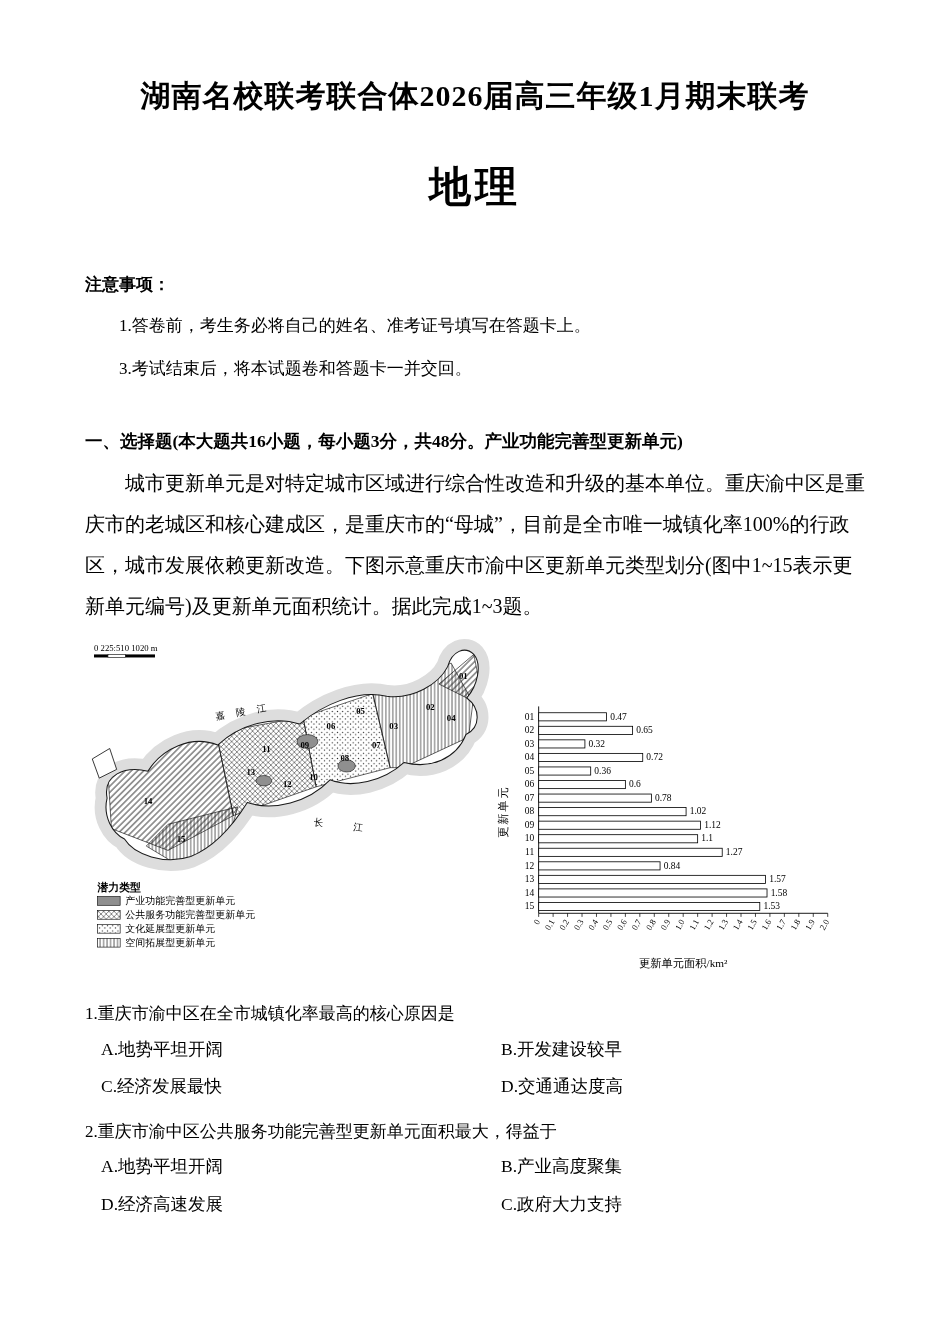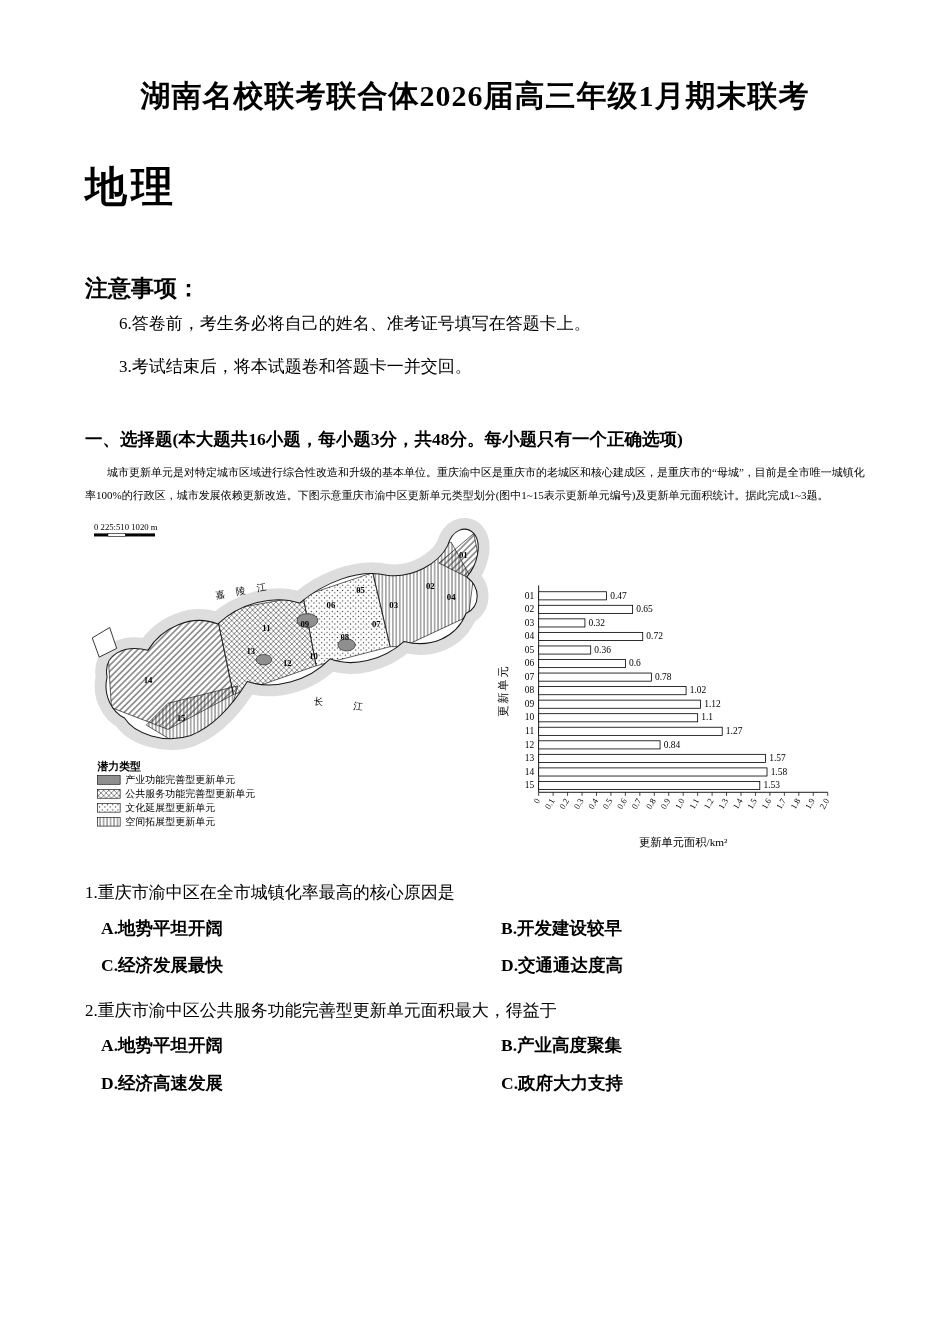--- a/index.html
+++ b/index.html
@@ -18,44 +18,44 @@
 
   .exam-title {
     padding-top: 76px;
     text-align: center;
     font-size: 30px;
     font-weight: bold;
     letter-spacing: 1px;
   }
   .exam-subject {
     margin-top: 42px;
-    text-align: left;
+    text-align: center;
     font-size: 42px;
     font-weight: bold;
     letter-spacing: 4px;
   }
 
   .notice { margin-top: 58px; }
-  .notice-heading { font-size: 23px; font-weight: bold; margin-bottom: 3px; }
+  .notice-heading { font-size: 17px; font-weight: bold; margin-bottom: 13px; }
   .notice-item {
     font-size: 17px;
     line-height: 1.95;
     text-indent: 2em;
     margin: 2px 0;
   }
   .notice-item.last { margin-top: 10px; }
 
   .section-heading {
     margin-top: 44px;
     font-size: 17.5px;
     font-weight: bold;
   }
   .passage {
     margin-top: 10px;
-    font-size: 11px;
+    font-size: 20px;
     line-height: 2.05;
     text-indent: 2em;
   }
 
   .figure-row {
     margin-top: 10px;
     display: flex;
     align-items: flex-start;
   }
   .map-panel { width: 410px; flex: 0 0 auto; }
@@ -68,43 +68,43 @@
     font-weight: normal;
     line-height: 1.9;
   }
   .opt-grid {
     display: grid;
     grid-template-columns: 400px 1fr;
     padding-left: 16px;
   }
   .opt {
     font-size: 17.5px;
-    font-weight: bold;
+    font-weight: normal;
     line-height: 2.15;
   }
 
   svg text { font-family: "Liberation Serif", "DejaVu Serif", serif; }
 </style>
 </head>
 <body>
 
 <div class="page">
   <div class="content">
 
     <div class="exam-title">湖南名校联考联合体2026届高三年级1月期末联考</div>
     <div class="exam-subject">地理</div>
 
     <div class="notice">
       <div class="notice-heading">注意事项：</div>
-      <div class="notice-item">6.答卷前，考生务必将自己的姓名、准考证号填写在答题卡上。</div>
+      <div class="notice-item">1.答卷前，考生务必将自己的姓名、准考证号填写在答题卡上。</div>
       <div class="notice-item last">3.考试结束后，将本试题卷和答题卡一并交回。</div>
     </div>
 
     <div class="section-heading">
-      <span>一、选择题</span><span>(本大题共16小题，每小题3分，共48分。每小题只有一个正确选项)</span>
+      <span>一、选择题</span><span>(本大题共16小题，每小题3分，共48分。产业功能完善型更新单元)</span>
     </div>
 
     <div class="passage">城市更新单元是对特定城市区域进行综合性改造和升级的基本单位。重庆渝中区是重庆市的老城区和核心建成区，是重庆市的“母城”，目前是全市唯一城镇化率100%的行政区，城市发展依赖更新改造。下图示意重庆市渝中区更新单元类型划分(图中1~15表示更新单元编号)及更新单元面积统计。据此完成1~3题。</div>
 
     <div class="figure-row">
 
       <div class="map-panel">
         <svg id="map-svg" width="410" height="331" viewBox="0 0 470 380">
           <defs>
             <pattern id="p-hatch" width="5" height="5" patternUnits="userSpaceOnUse" patternTransform="rotate(45)">

